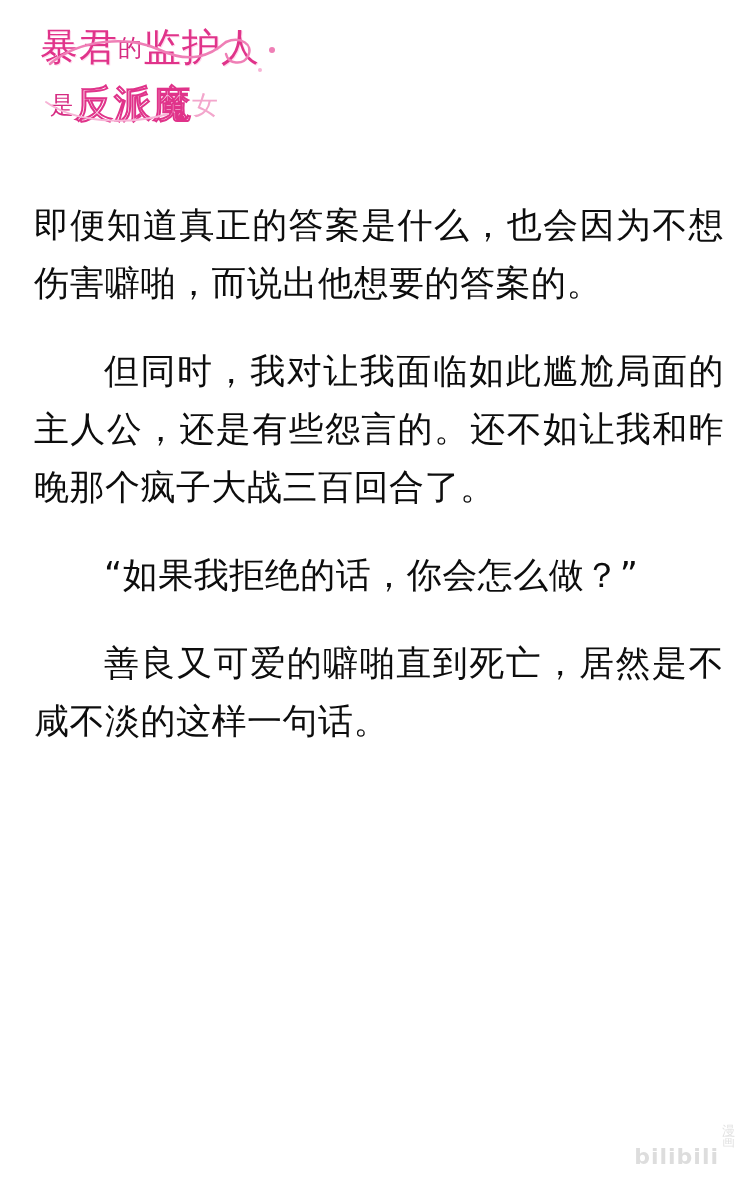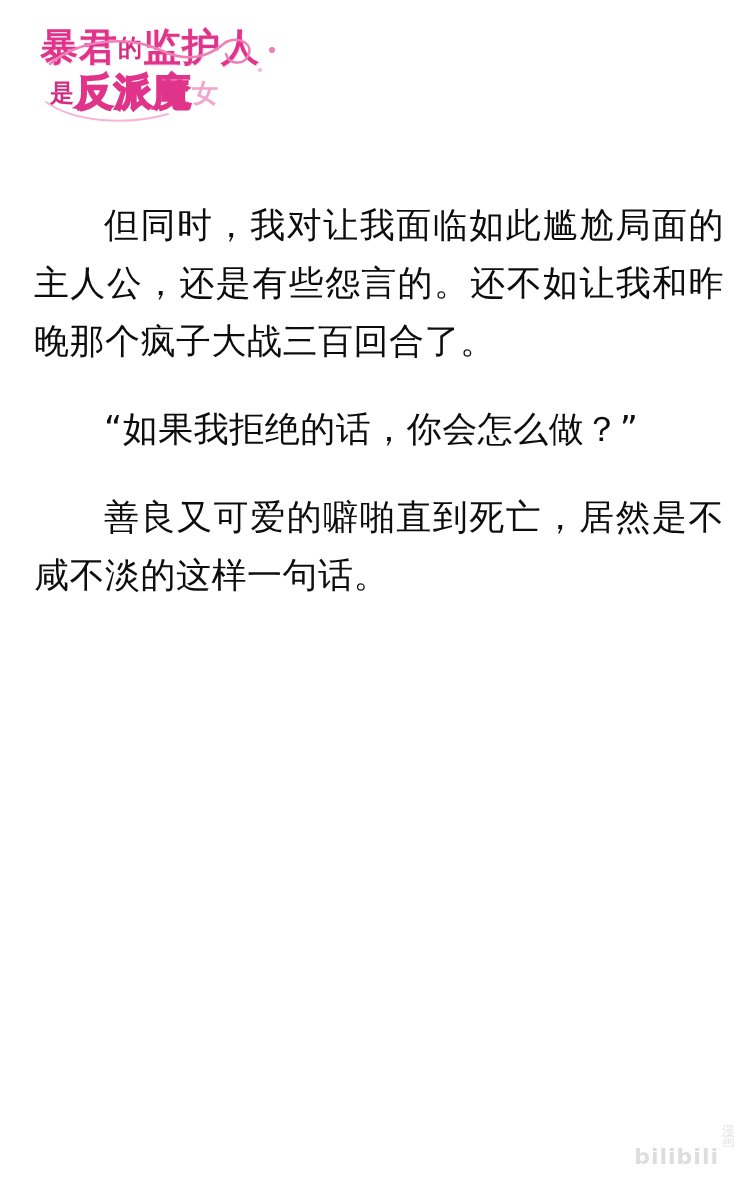--- a/index.html
+++ b/index.html
@@ -20,33 +20,33 @@
     position: absolute;
     left: 34px;
     top: 26px;
     width: 260px;
     height: 110px;
   }
   .logo-line {
     position: relative;
     white-space: nowrap;
     font-family: "DejaVu Serif", "Liberation Serif", serif;
-    font-weight: bold;
+    font-weight: normal;
     letter-spacing: 1px;
   }
   .logo-line1 {
     font-size: 38px;
     line-height: 42px;
     margin-left: 6px;
   }
   .logo-line2 {
     font-size: 38px;
     line-height: 42px;
     margin-left: 16px;
-    margin-top: 2px;
+    margin-top: 14px;
   }
   .g-big {
     color: #e0338a;
     text-shadow: 1px 1px 0 #ffd9ec;
   }
   .g-small {
     color: #d62b82;
     font-size: 24px;
     vertical-align: 4px;
   }
@@ -128,20 +128,21 @@
   <svg class="logo-swirl" viewBox="0 0 250 104">
     <path d="M10 34 C 40 8, 90 6, 120 20 C 150 34, 170 26, 186 12" fill="none" stroke="#ef7fb6" stroke-width="2.5" stroke-linecap="round"></path>
     <path d="M186 12 C 200 6, 214 14, 208 26 C 203 36, 188 34, 186 24" fill="none" stroke="#ef7fb6" stroke-width="2.5" stroke-linecap="round"></path>
     <path d="M6 72 C 34 92, 86 96, 128 84" fill="none" stroke="#f7b4d6" stroke-width="2" stroke-linecap="round"></path>
     <circle cx="232" cy="20" r="3" fill="#ef7fb6"></circle>
     <circle cx="220" cy="40" r="2" fill="#f7b4d6"></circle>
   </svg>
 </div>
 
 <div class="content">
+  <p class="para">即便知道真正的答案是什么，也会因为不想伤害噼啪，而说出他想要的答案的。</p>
   <p class="para indent">但同时，我对让我面临如此尴尬局面的主人公，还是有些怨言的。还不如让我和昨晚那个疯子大战三百回合了。</p>
   <p class="para indent">“如果我拒绝的话，你会怎么做？”</p>
   <p class="para indent">善良又可爱的噼啪直到死亡，居然是不咸不淡的这样一句话。</p>
 </div>
 
 <div class="watermark">
   <span class="wm-main">bilibili</span>
   <span class="wm-sub">漫画</span>
 </div>
 

